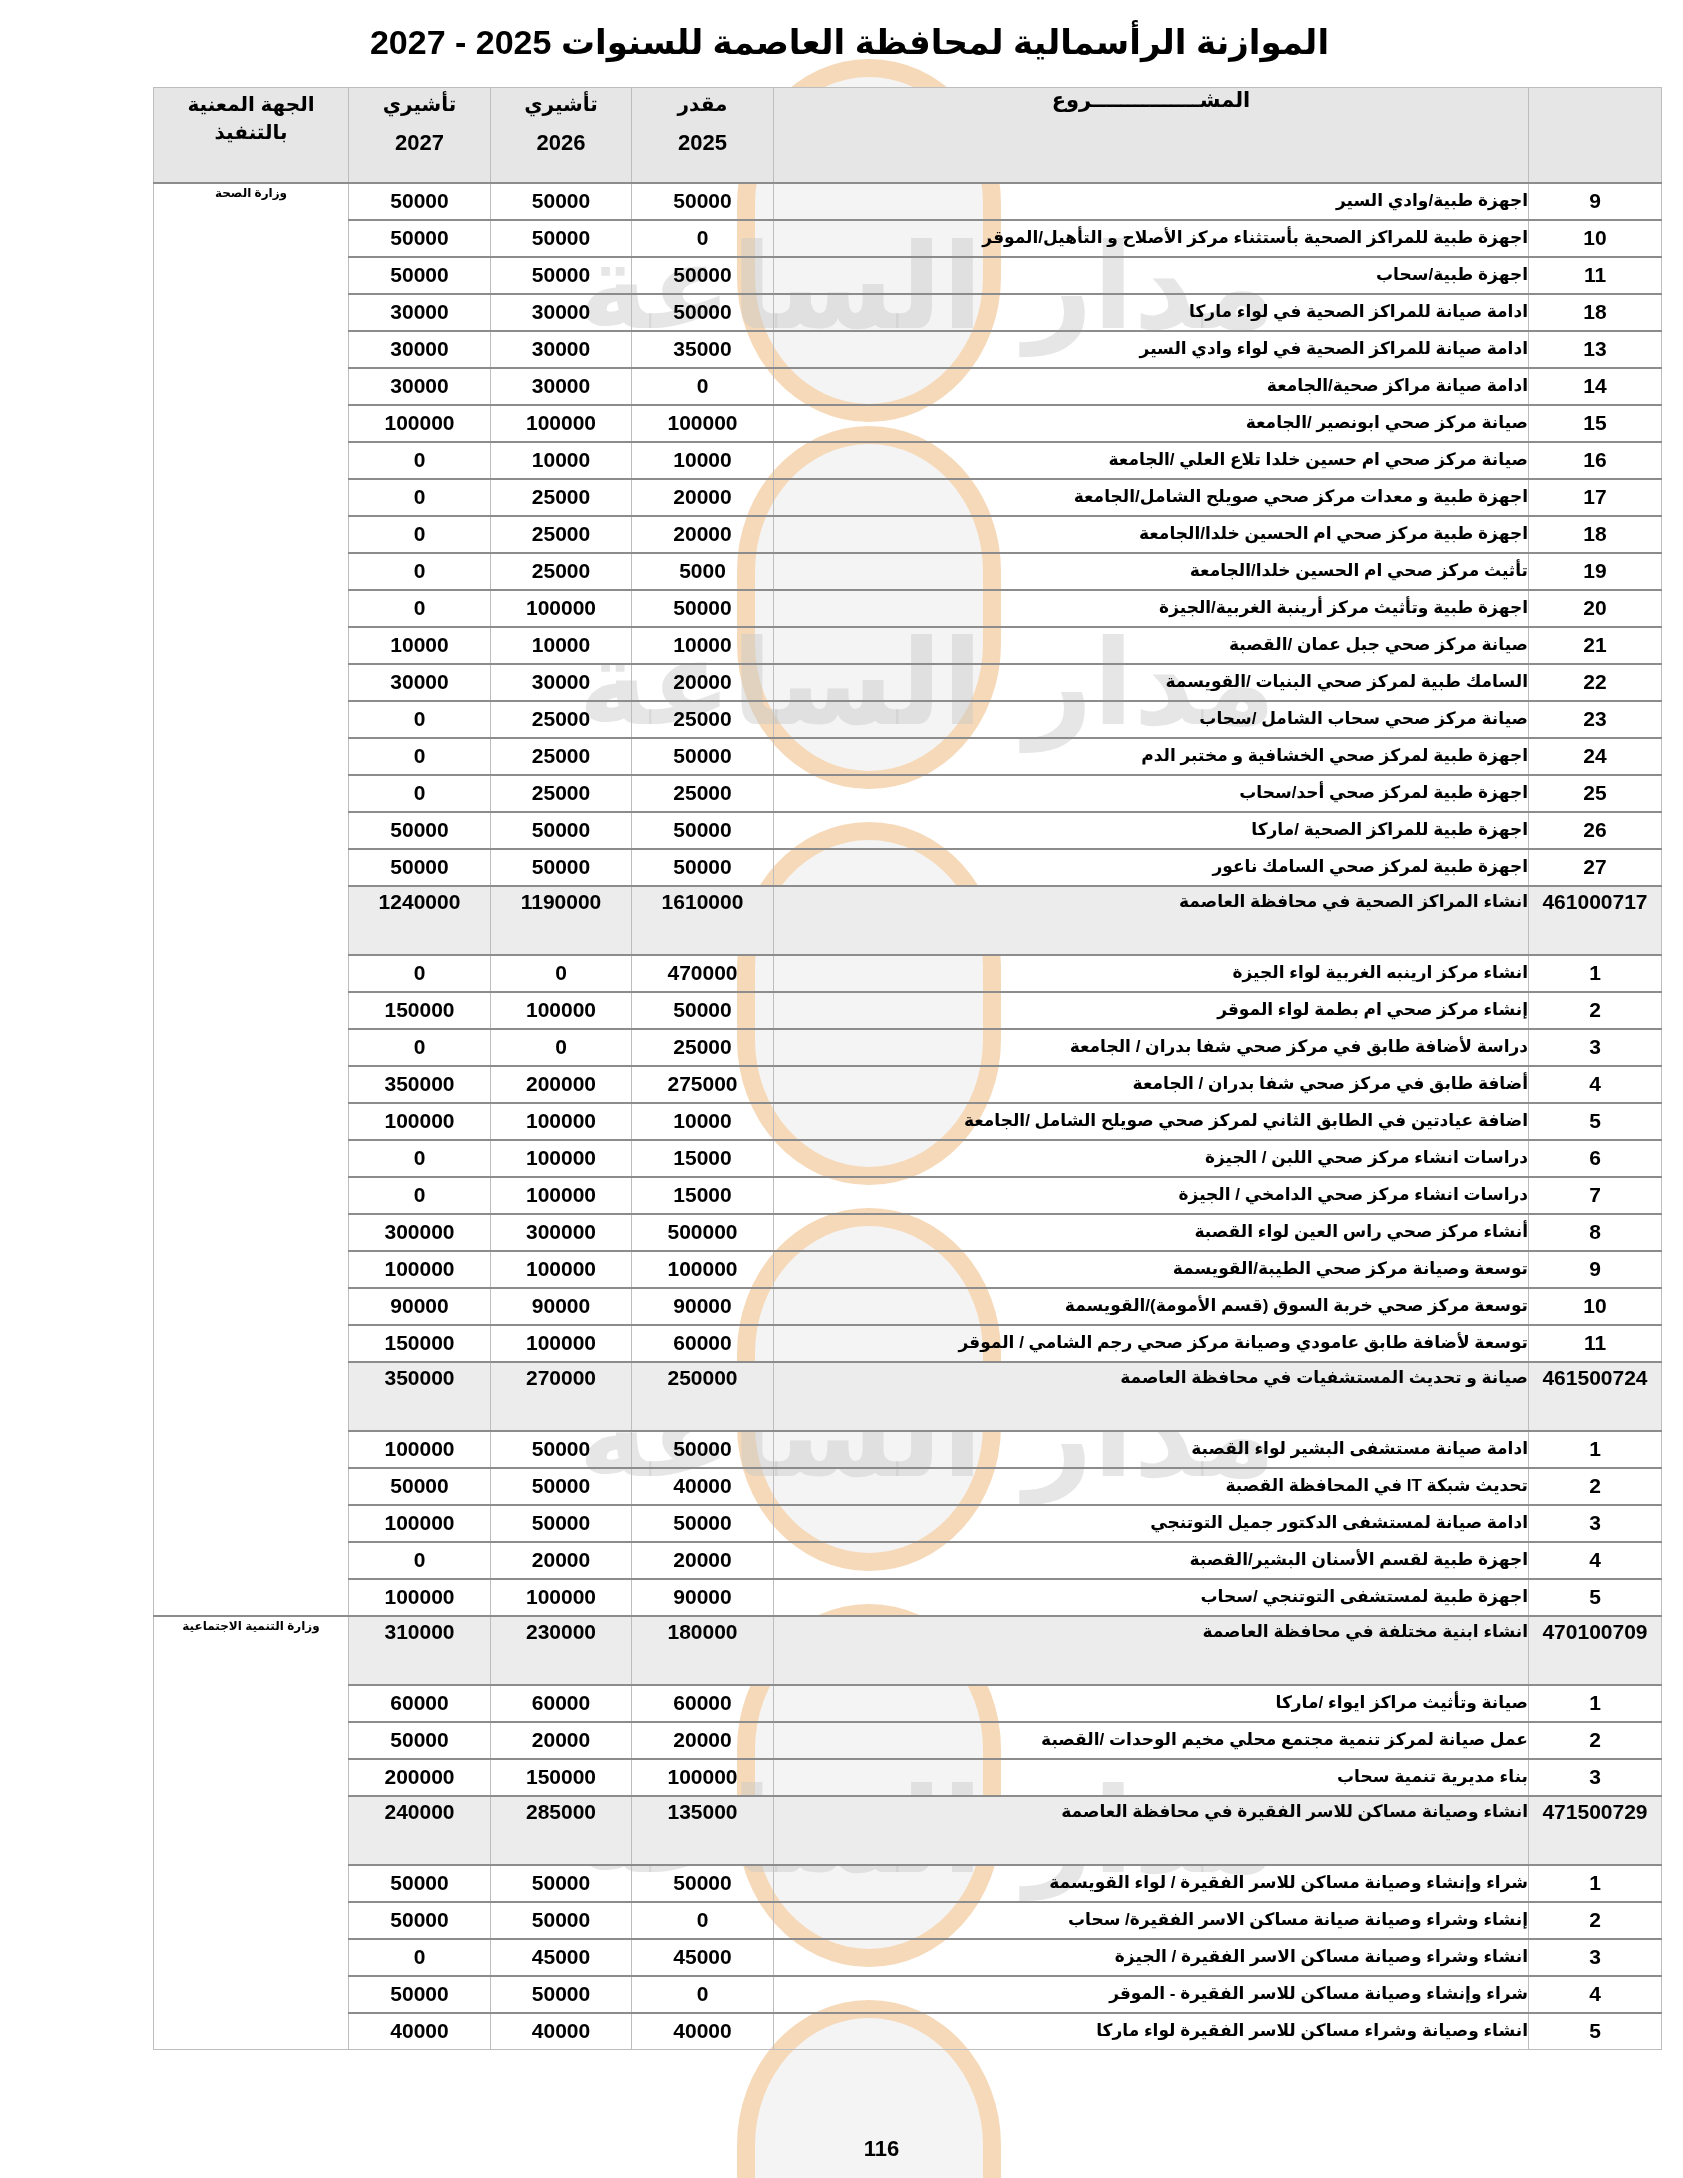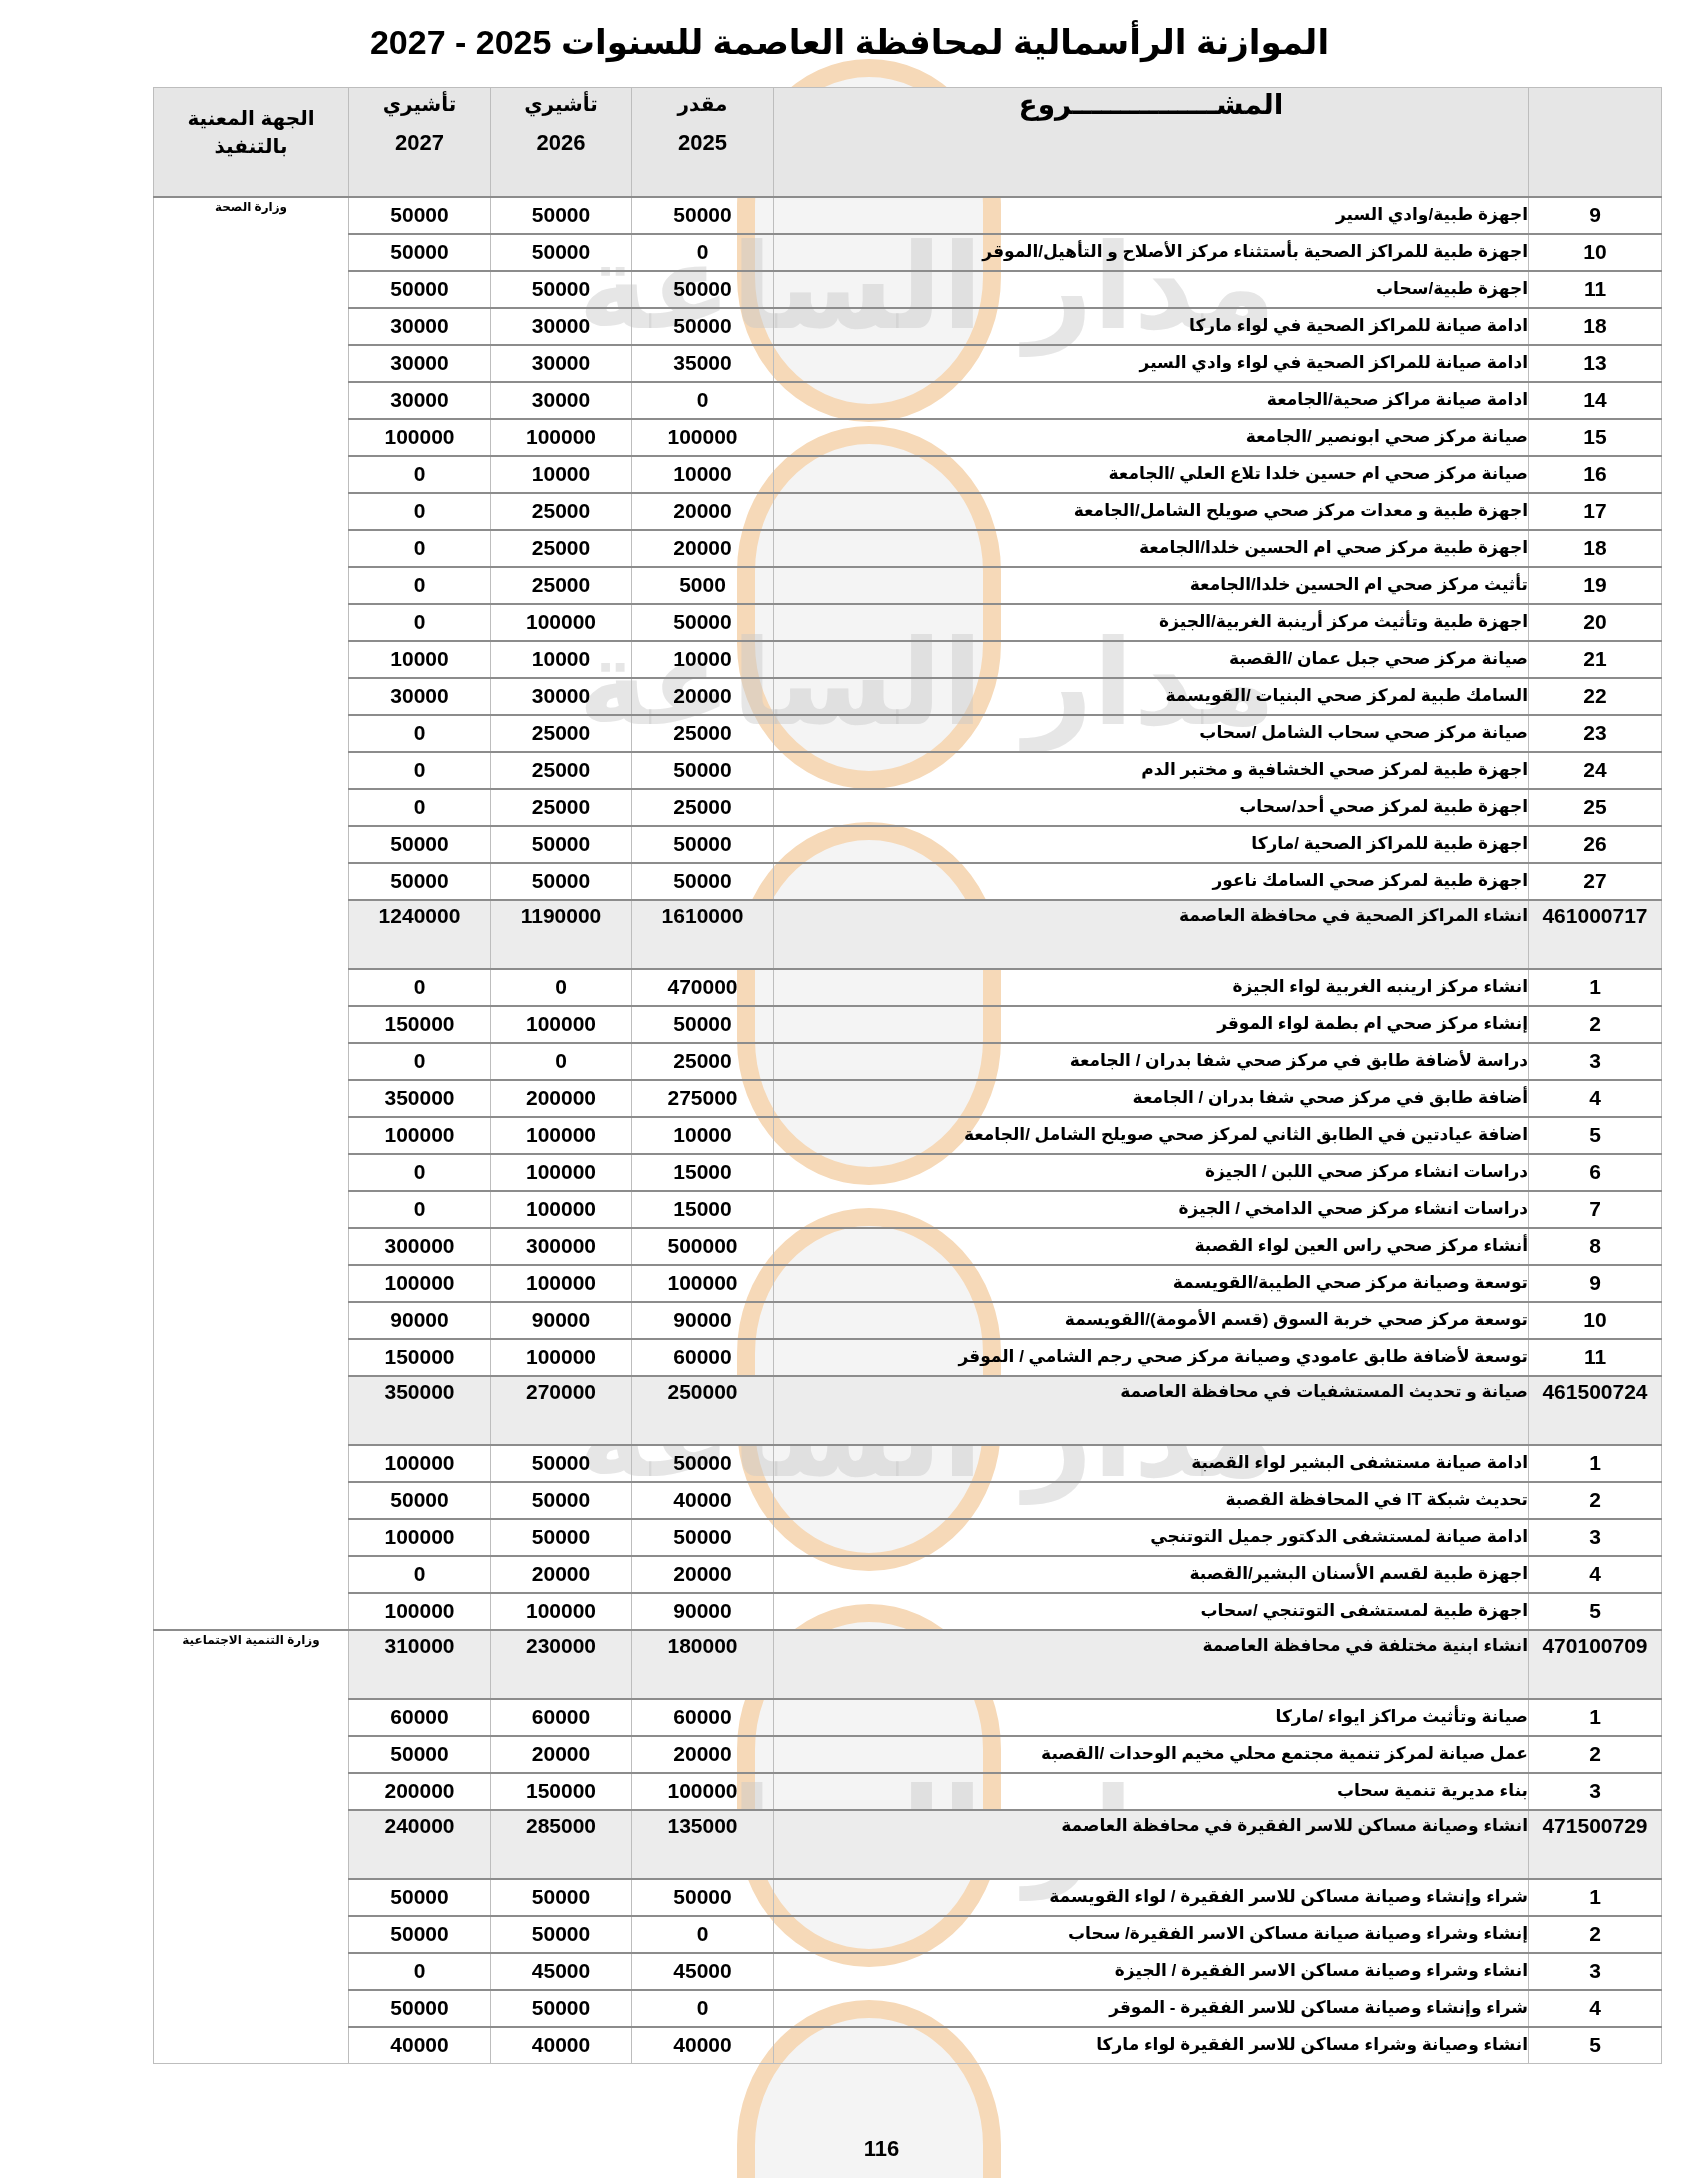--- a/index.html
+++ b/index.html
@@ -7,21 +7,21 @@
   .watermark { position: absolute; pointer-events: none; z-index: 0; margin-left: 24px; }
   .wm-clock { width: 228px; height: 327px; border-radius: 50% / 40%; border: 18px solid #f6d9b8; background: rgba(235,235,235,0.55); }
   .wm-text { font-size: 119px; font-weight: bold; color: rgba(200,200,200,0.45); font-family: "DejaVu Sans", sans-serif; }
   .title { position: absolute; top: 22px; left: 8px; width: 1683px; text-align: center; font-size: 34px; font-weight: bold; direction: rtl; z-index: 2; }
   table.budget { position: absolute; left: 153px; top: 87px; width: 1507px; border-collapse: collapse; direction: rtl; z-index: 2; table-layout: fixed; }
   table.budget td, table.budget th { border: 1px solid #bdbdbd; padding: 0; vertical-align: top; }
   table.budget tr.row td { border-top: 2px solid #8c8c8c; }
   th { background: #e6e6e6; font-weight: bold; font-size: 20px; height: 92px; text-align: center; }
   th .hl { display: block; margin-top: 4px; }
   th .yr { display: block; margin-top: 14px; font-size: 22px; }
-  th.proj-h { vertical-align: middle; font-size: 28px; }
+  th.proj-h { vertical-align: middle; font-size: 21px; }
   td.num { text-align: center; font-size: 21px; font-weight: bold; height: 35px; line-height: 34px; }
   td.val { text-align: center; font-size: 21px; font-weight: bold; height: 35px; line-height: 34px; }
   td.proj { text-align: right; font-size: 17px; font-weight: bold; padding-right: 6px; line-height: 34px; white-space: nowrap; overflow: hidden; }
   tr.group td { background: #ececec; height: 67px; }
   tr.group td.val, tr.group td.num, tr.group td.proj { line-height: 30px; vertical-align: top; }
   td.agency { background: #fff !important; font-size: 12px; font-weight: bold; text-align: center; vertical-align: top; line-height: 18px; padding-top: 2px; }
   .page-num { position: absolute; top: 2136px; left: 0; width: 1683px; text-align: center; font-size: 22px; font-weight: bold; z-index: 2; padding-left: 40px; }
 </style>
 </head>
 <body>
@@ -57,21 +57,21 @@
           <span class="yr">2025</span>
         </th>
       <th>
           <span class="hl">تأشيري</span>
           <span class="yr">2026</span>
         </th>
       <th>
           <span class="hl">تأشيري</span>
           <span class="yr">2027</span>
         </th>
-      <th style="line-height:28px;padding-top:16px;margin-top:38px;">الجهة المعنية بالتنفيذ</th>
+      <th style="line-height:28px;padding-top:2px;margin-top:38px;">الجهة المعنية بالتنفيذ</th>
     </tr>
   </thead>
   <tbody id="tbody">
       <tr class="row">
         <td class="num">9</td>
         <td class="proj">اجهزة طبية/وادي السير</td>
         <td class="val">50000</td>
         <td class="val">50000</td>
         <td class="val">50000</td>
         <td class="agency" rowspan="37">وزارة الصحة</td>

